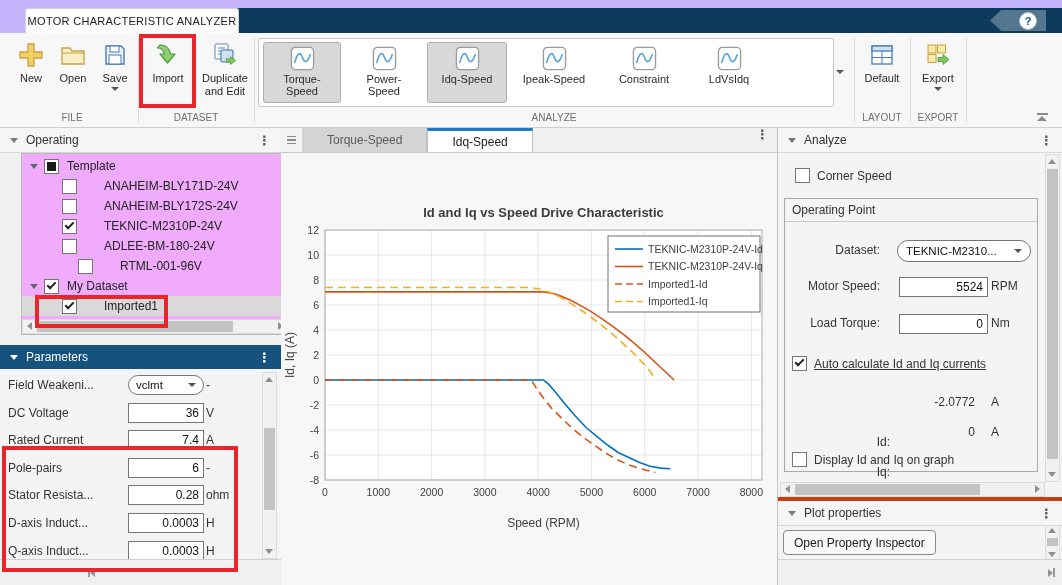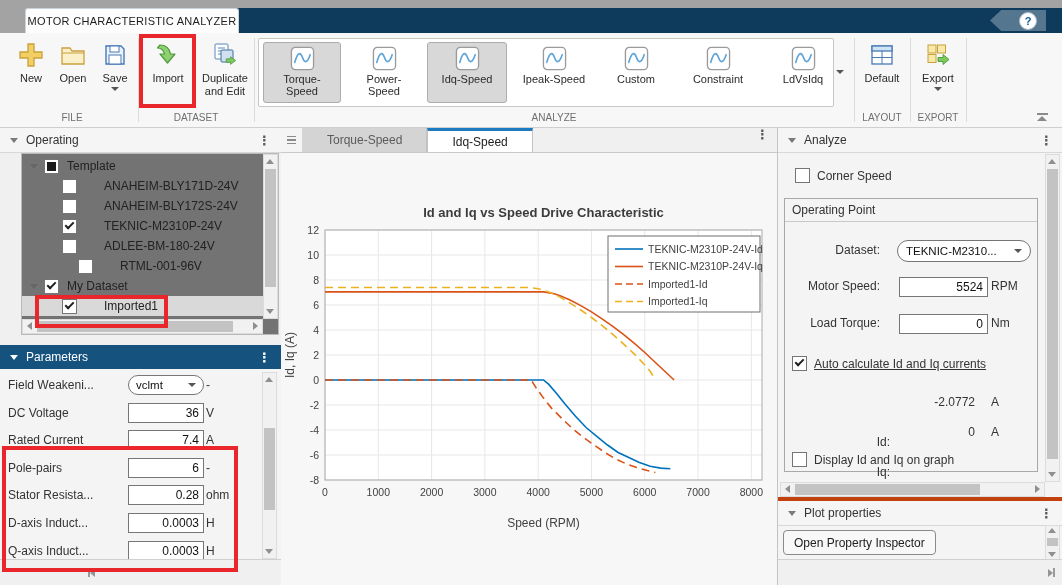--- a/index.html
+++ b/index.html
@@ -1,20 +1,20 @@
 <!DOCTYPE html>
 <html><head>
 <meta charset="utf-8">
 <style>
   html,body{margin:0;padding:0;background:#dfdfdf;}
   .app{position:relative;width:1062px;height:585px;overflow:hidden;background:#f0f0f0;
        font-family:"Liberation Sans","DejaVu Sans",sans-serif;font-size:12px;color:#333;}
 
   
-  .titlebar{position:absolute;left:0;top:0;width:100%;height:33px;background:#a3a3a3;}
+  .titlebar{position:absolute;left:0;top:0;width:100%;height:33px;background:#c4b5fd;}
   .navy-band{position:absolute;left:236px;top:8px;right:0;height:25px;background:#0e3a5c;}
   .app-tab{position:absolute;left:25px;top:8px;width:212px;height:24px;background:#fdfdfd;
            border:1px solid #c9d2da;border-bottom:none;border-radius:3px 3px 0 0;
            font-size:11px;letter-spacing:.3px;color:#1d1d1d;display:flex;align-items:center;justify-content:center;}
   .help-wrap{position:absolute;right:16px;top:10px;width:56px;height:21px;background:#54778f;
              clip-path:polygon(20% 0,100% 0,100% 100%,20% 100%,0 50%);display:flex;align-items:center;justify-content:flex-end;}
   .help-circle{width:16px;height:16px;margin-right:9px;border-radius:50%;background:#fff;border:1px solid #a9bac7;
                color:#0d5a96;font-weight:bold;font-size:11px;display:flex;align-items:center;justify-content:center;}
 
   
@@ -53,21 +53,21 @@
   .thumb-v{position:absolute;left:1px;right:1px;background:#c3c3c3;}
   .thumb-h{position:absolute;top:1px;bottom:1px;background:#c3c3c3;}
   .arr{position:absolute;width:0;height:0;}
   .arr.up{border-left:4px solid transparent;border-right:4px solid transparent;border-bottom:5px solid #8f8f8f;}
   .arr.down{border-left:4px solid transparent;border-right:4px solid transparent;border-top:5px solid #8f8f8f;}
   .arr.left{border-top:4px solid transparent;border-bottom:4px solid transparent;border-right:5px solid #8f8f8f;}
   .arr.right{border-top:4px solid transparent;border-bottom:4px solid transparent;border-left:5px solid #8f8f8f;}
 
   
   .panel-left{position:absolute;left:0;top:128px;width:281px;bottom:0;background:#f0f0f0;border-right:1px solid #c3c3c3;}
-  .tree-box{position:absolute;left:21px;top:25px;width:256px;height:180px;background:#737373;border:1px solid #b9b9b9;overflow:hidden;}
+  .tree-box{position:absolute;left:21px;top:25px;width:256px;height:180px;background:#f0abfc;border:1px solid #b9b9b9;overflow:hidden;padding-left:25px;}
   .tree-row{position:absolute;left:0;right:15px;height:20px;display:flex;align-items:center;font-size:12px;color:#222;}
   .tree-row.selected{background:#d9d9d9;}
   .tw{width:0;height:0;border-left:4px solid transparent;border-right:4px solid transparent;border-top:5px solid #666;
       margin:0 6px 0 8px;flex:none;}
   .tree-row .lbl{margin-left:8px;white-space:nowrap;}
   .tree-row.child{padding-left:40px;gap:19px;}
 
   .params-hdr{position:absolute;left:0;right:0;top:217px;height:24px;background:#15527d;color:#fff;display:flex;align-items:center;}
   .params-hdr .tri{width:0;height:0;border-left:4px solid transparent;border-right:4px solid transparent;
                    border-top:5px solid #fff;margin:0 8px 0 10px;}
@@ -203,27 +203,20 @@
             <path d="M5 17 C8 6 11 6 13 12 C15 18 18 18 21 9" fill="none" stroke="#5da4d9" stroke-width="1.7" stroke-linecap="round"></path>
           </svg>
         <div class="gal-lbl">Idq-Speed</div>
       </div>
       <div class="gal-item" style="min-width:72px;">
         <svg class="ic" viewBox="0 0 26 26">
             <rect x="1.5" y="1.5" width="23" height="23" rx="4" fill="#fff" stroke="#9b9b9b" stroke-width="1.4"></rect>
             <path d="M5 17 C8 6 11 6 13 12 C15 18 18 18 21 9" fill="none" stroke="#5da4d9" stroke-width="1.7" stroke-linecap="round"></path>
           </svg>
         <div class="gal-lbl">Ipeak-Speed</div>
-      </div>
-      <div class="gal-item" style="min-width:56px;">
-        <svg class="ic" viewBox="0 0 26 26">
-            <rect x="1.5" y="1.5" width="23" height="23" rx="4" fill="#fff" stroke="#9b9b9b" stroke-width="1.4"></rect>
-            <path d="M5 17 C8 6 11 6 13 12 C15 18 18 18 21 9" fill="none" stroke="#5da4d9" stroke-width="1.7" stroke-linecap="round"></path>
-          </svg>
-        <div class="gal-lbl">Custom</div>
       </div>
       <div class="gal-item" style="min-width:72px;">
         <svg class="ic" viewBox="0 0 26 26">
             <rect x="1.5" y="1.5" width="23" height="23" rx="4" fill="#fff" stroke="#9b9b9b" stroke-width="1.4"></rect>
             <path d="M5 17 C8 6 11 6 13 12 C15 18 18 18 21 9" fill="none" stroke="#5da4d9" stroke-width="1.7" stroke-linecap="round"></path>
           </svg>
         <div class="gal-lbl">Constraint</div>
       </div>
       <div class="gal-item" style="min-width:62px;">
         <svg class="ic" viewBox="0 0 26 26">

